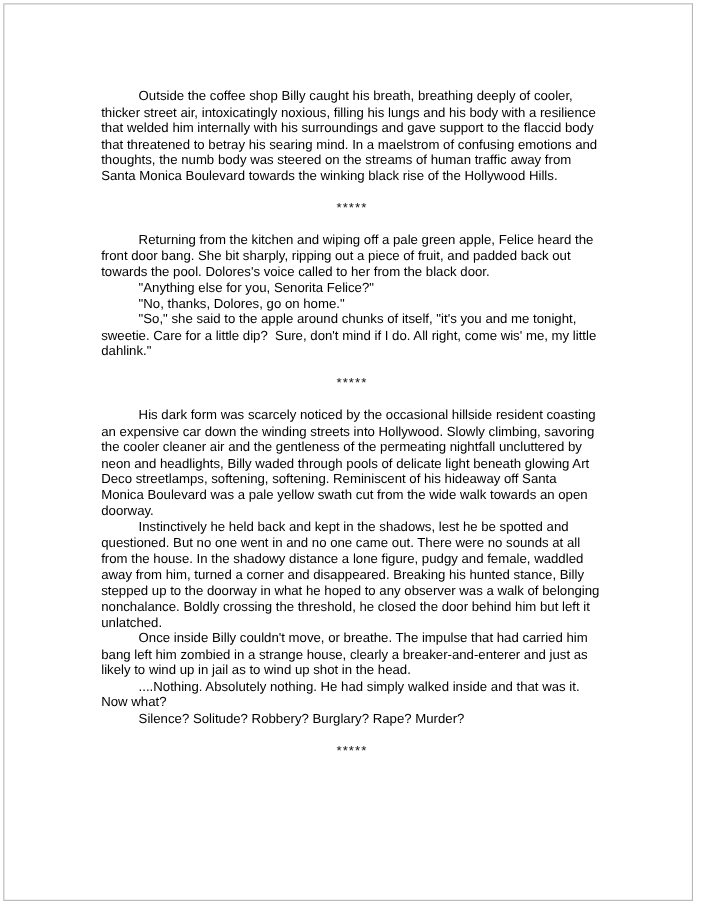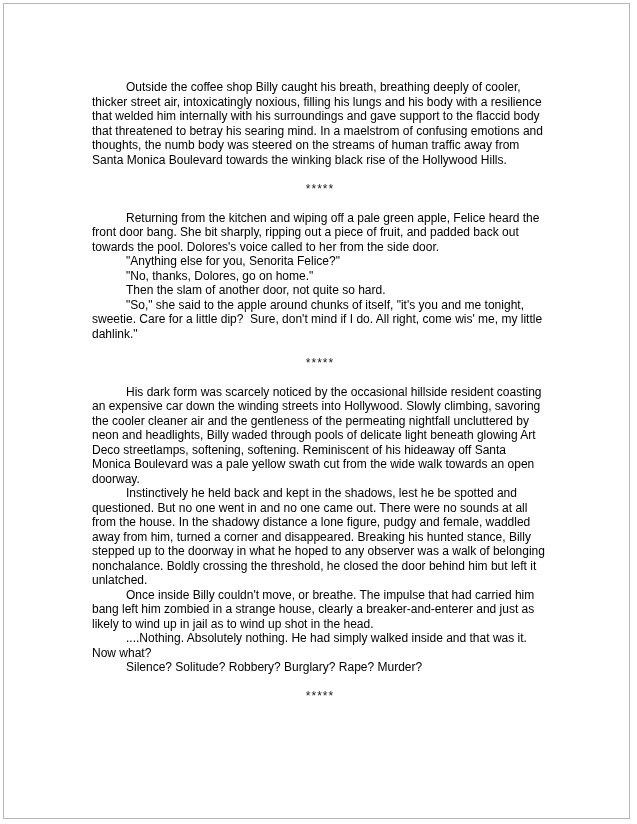--- a/index.html
+++ b/index.html
@@ -54,24 +54,23 @@
 
 <div class="content">
 
   <section>
     <p>Outside the coffee shop Billy caught his breath, breathing deeply of cooler, thicker street air, intoxicatingly noxious, filling his lungs and his body with a resilience that welded him internally with his surroundings and gave support to the flaccid body that threatened to betray his searing mind. In a maelstrom of confusing emotions and thoughts, the numb body was steered on the streams of human traffic away from Santa Monica Boulevard towards the winking black rise of the Hollywood Hills.</p>
   </section>
 
   <p class="divider">*****</p>
 
   <section>
-    <p>Returning from the kitchen and wiping off a pale green apple, Felice heard the front door bang. She bit sharply, ripping out a piece of fruit, and padded back out towards the pool. Dolores's voice called to her from the side door.</p>
+    <p>Returning from the kitchen and wiping off a pale green apple, Felice heard the front door bang. She bit sharply, ripping out a piece of fruit, and padded back out towards the pool. Dolores's voice called to her from the black door.</p>
     <p>"Anything else for you, Senorita Felice?"</p>
     <p>"No, thanks, Dolores, go on home."</p>
-    <p>Then the slam of another door, not quite so hard.</p>
     <p>"So," she said to the apple around chunks of itself, "it's you and me tonight, sweetie. Care for a little dip?  Sure, don't mind if I do. All right, come wis' me, my little dahlink."</p>
   </section>
 
   <p class="divider">*****</p>
 
   <section>
     <p>His dark form was scarcely noticed by the occasional hillside resident coasting an expensive car down the winding streets into Hollywood. Slowly climbing, savoring the cooler cleaner air and the gentleness of the permeating nightfall uncluttered by neon and headlights, Billy waded through pools of delicate light beneath glowing Art Deco streetlamps, softening, softening. Reminiscent of his hideaway off Santa Monica Boulevard was a pale yellow swath cut from the wide walk towards an open doorway.</p>
     <p>Instinctively he held back and kept in the shadows, lest he be spotted and questioned. But no one went in and no one came out. There were no sounds at all from the house. In the shadowy distance a lone figure, pudgy and female, waddled away from him, turned a corner and disappeared. Breaking his hunted stance, Billy stepped up to the doorway in what he hoped to any observer was a walk of belonging nonchalance. Boldly crossing the threshold, he closed the door behind him but left it unlatched.</p>
     <p>Once inside Billy couldn't move, or breathe. The impulse that had carried him bang left him zombied in a strange house, clearly a breaker-and-enterer and just as likely to wind up in jail as to wind up shot in the head.</p>
     <p>....Nothing. Absolutely nothing. He had simply walked inside and that was it. Now what?</p>

